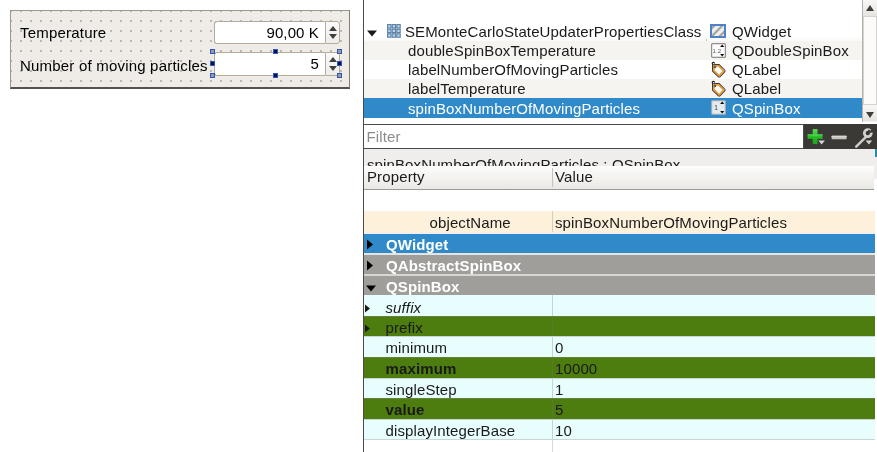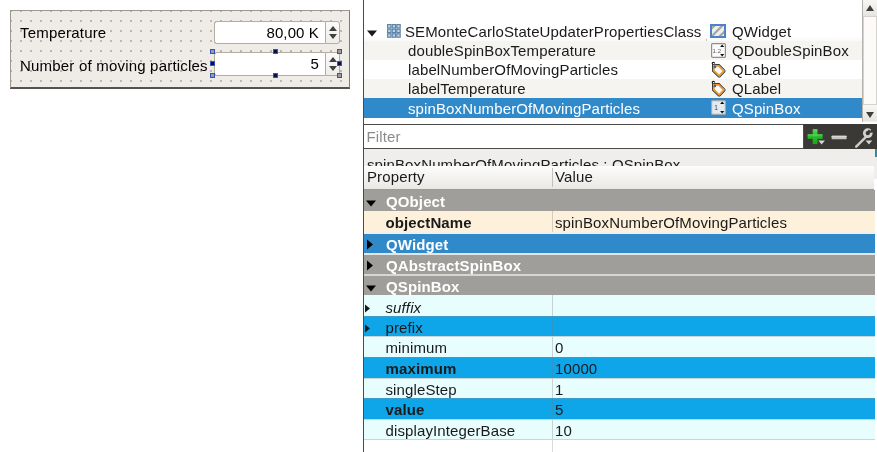--- a/index.html
+++ b/index.html
@@ -64,36 +64,36 @@
 
 
 .prow { left:364px; width:510.5px; }
 .pgroup { background:#9f9e9b; color:#fff; font-weight:bold; }
 .pgroupsel { background:#3089c8; color:#fff; font-weight:bold; }
 .pname { position:absolute; left:21.5px; top:50%; transform:translateY(-50%); white-space:nowrap; }
 .pval { position:absolute; left:191px; top:50%; transform:translateY(-50%); white-space:nowrap; }
 .vdiv { position:absolute; left:188px; top:0; bottom:0; width:1px; background:rgba(120,120,120,0.3); }
 .rowline { border-top:1px solid rgba(140,140,140,0.35); }
 .cyan1 { background:#e8fdfd; }
-.cyan2 { background:#0ea5e9; }
+.cyan2 { background:#4d7c0f; }
 .cream { background:#fdf1dc; }
 .tri { display:inline-block; width:0; height:0; }
 .trid { border-left:5px solid rgba(0,0,0,0); border-right:5px solid rgba(0,0,0,0); border-top:6px solid #1a1a1a; }
 .trir { border-top:5px solid rgba(0,0,0,0); border-bottom:5px solid rgba(0,0,0,0); border-left:6px solid #1a1a1a; }
 .trism { border-top:4px solid rgba(0,0,0,0); border-bottom:4px solid rgba(0,0,0,0); border-left:5px solid #1a1a1a; }
 </style>
 </head>
 <body>
 <div id="page">
 
   <div id="form" class="abs"></div>
   <div class="abs flabel" style="left:20px; top:24px;">Temperature</div>
   <div class="abs flabel" style="left:20px; top:57px;">Number of moving particles</div>
 
-  <div class="abs spinfield" style="left:214px; top:21px; width:111px; height:23px; line-height:21px; padding-right:6px;">80,00 K</div>
+  <div class="abs spinfield" style="left:214px; top:21px; width:111px; height:23px; line-height:21px; padding-right:6px;">90,00 K</div>
   <div class="abs spinbtns" style="left:325px; top:21px; width:15px; height:23px;">
     <div class="sbarrow sbup"></div>
       <div class="sbarrow sbdown"></div>
   </div>
 
   <div class="abs spinfield" style="left:214px; top:52px; width:111px; height:24px; line-height:22px; padding-right:6px;">5</div>
   <div class="abs spinbtns" style="left:325px; top:52px; width:15px; height:24px;">
     <div class="sbarrow sbup"></div>
       <div class="sbarrow sbdown"></div>
   </div>
@@ -236,26 +236,22 @@
     </div>
 
   <div class="abs" style="left:874.5px; top:148.5px; width:2.5px; height:8px; background:#2e8a9e;"></div>
 
   <div id="phead" class="abs">
     <div class="treetext" style="left:3px; top:calc(50% - 1px);">Property</div>
     <div class="treetext" style="left:191px; top:calc(50% - 1px);">Value</div>
     <div style="position:absolute; left:188px; top:2px; bottom:2px; width:1px; background:#c4c1bc;"></div>
   </div>
 
-  <div class="abs prow pgroup" style="top:190px; height:21px;">
-    <div class="treetext" style="left:2px;"><span class="tri trid" style="border-top-color:#000;"></span></div>
-    <div class="pname" style="left:22px;">QObject</div>
-  </div>
   <div class="abs prow cream" style="top:211px; height:21px;">
-    <div class="pname" style="font-weight:bold;">objectName</div>
+    <div class="pname" style="font-weight:normal;margin-left:44px;">objectName</div>
     <div class="pval">spinBoxNumberOfMovingParticles</div>
     <div class="vdiv"></div>
   </div>
   <div class="abs prow pgroupsel" style="top:232px; height:21px; border-top:2px solid #f2f0ed;">
     <div class="treetext" style="left:3px;"><span class="tri trir" style="border-left-color:#000;"></span></div>
     <div class="pname" style="left:22px;">QWidget</div>
   </div>
   <div class="abs prow pgroup" style="top:253px; height:21px; border-top:2px solid #e6e4e1;">
     <div class="treetext" style="left:3px;"><span class="tri trir" style="border-left-color:#000;"></span></div>
     <div class="pname" style="left:22px;">QAbstractSpinBox</div>

